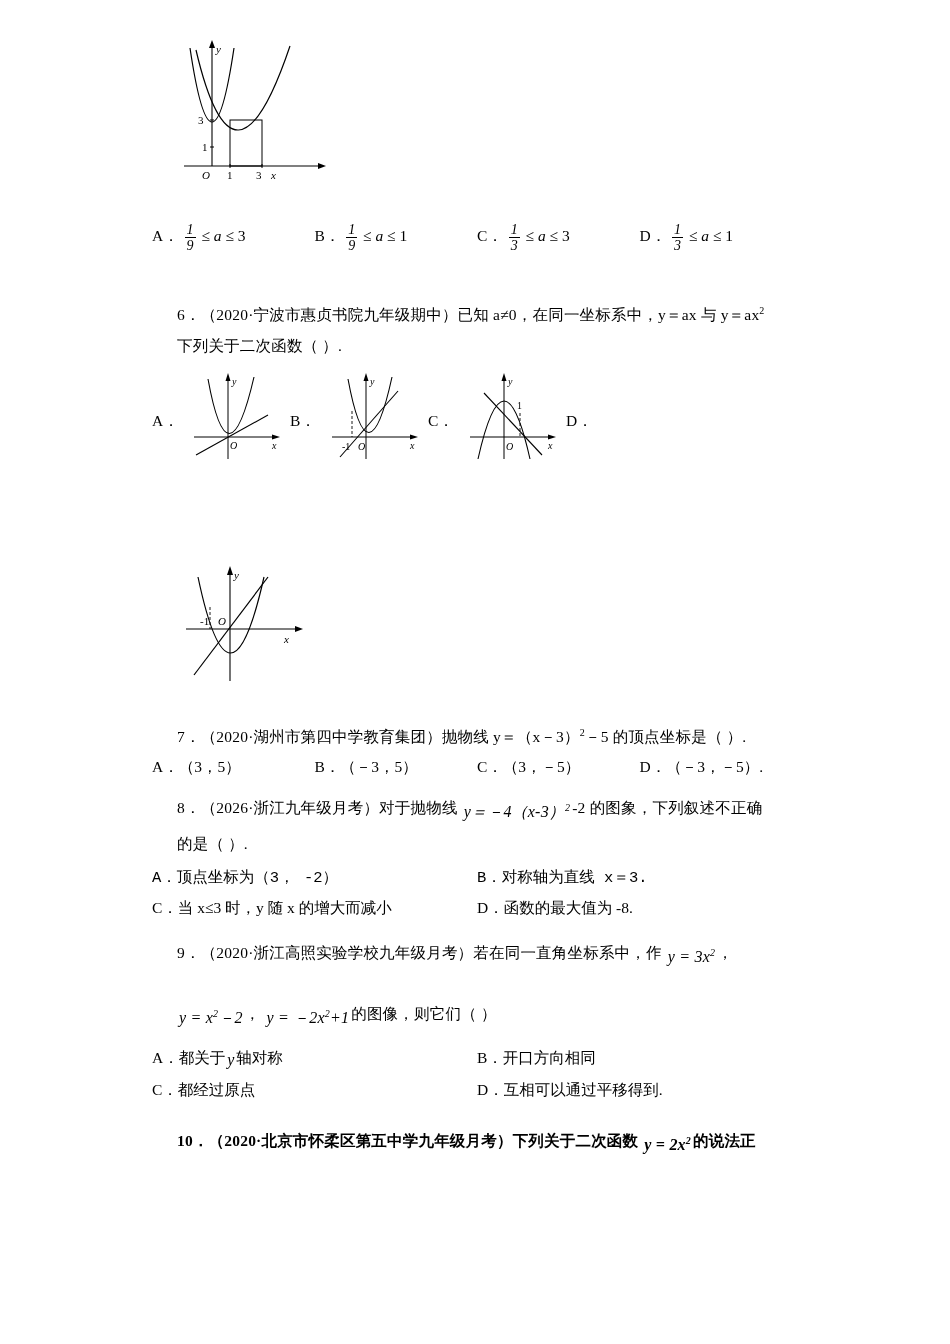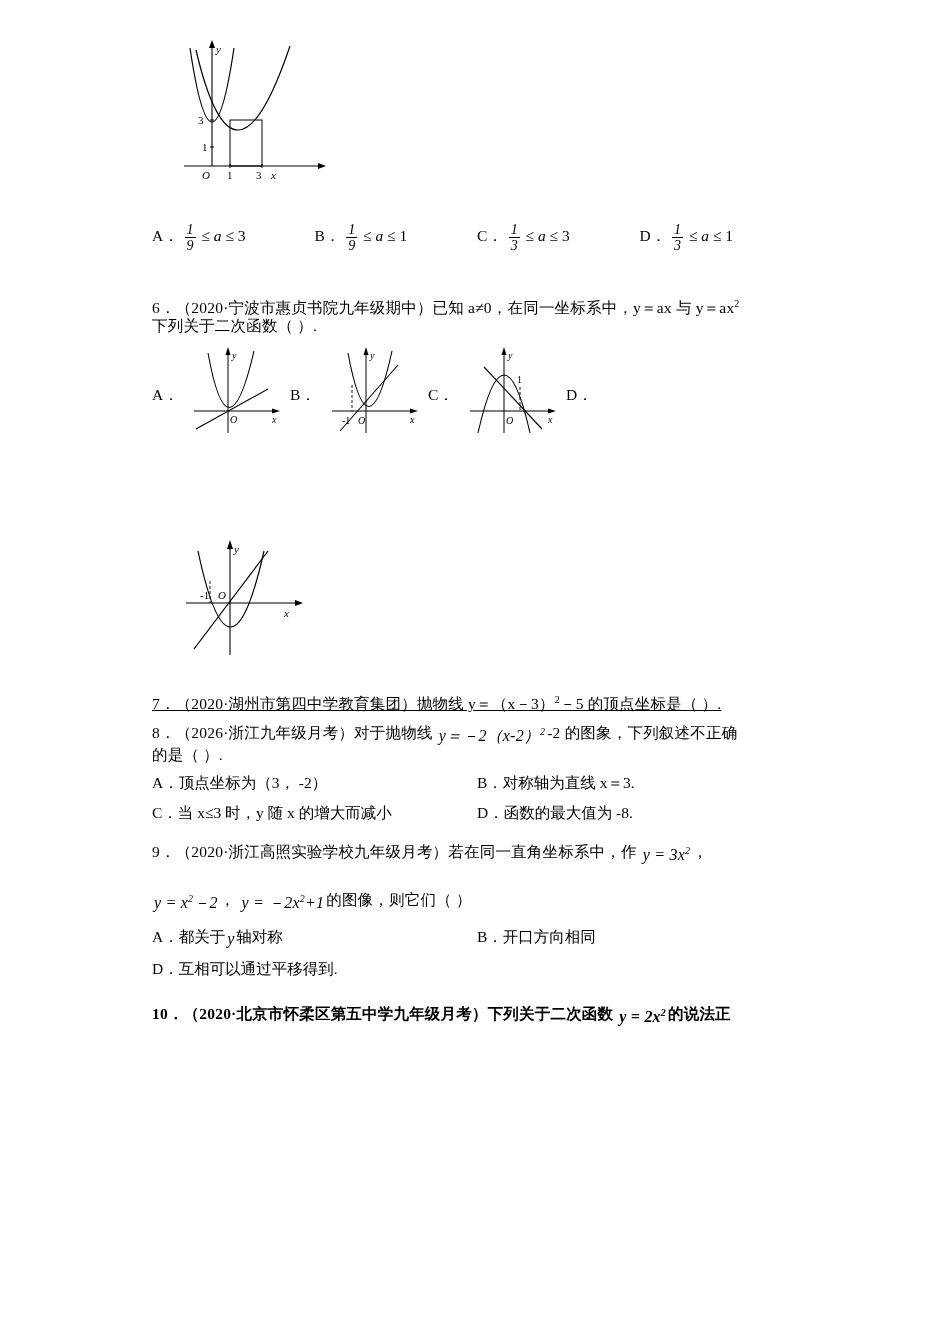--- a/index.html
+++ b/index.html
@@ -23,22 +23,23 @@
     padding: 0;
   }
   .content {
     position: absolute;
     left: 152px;
     top: 36px;
     width: 650px;
   }
   .q-text {
     font-size: 15.5px;
-    line-height: 18px;
+    line-height: 31px;
     letter-spacing: 0.2px;
+    margin-left: 25px;
   }
   .row {
     display: flex;
     font-size: 15.5px;
     line-height: 30px;
   }
   .opt-2col > div { width: 50%; }
   .opt-4col > div { width: 25%; }
   .frac {
     display: inline-block;
@@ -222,30 +223,36 @@
         <path d="M 26 118 Q 58 -34 92 118" fill="none" stroke="#000" stroke-width="1.2" transform="scale(1,-1) translate(0,-132)"></path>
         <line x1="22" y1="112" x2="96" y2="14" stroke="#000" stroke-width="1.2"></line>
         <line x1="38" y1="44" x2="38" y2="66" stroke="#000" stroke-width="0.9" stroke-dasharray="3,2"></line>
         <text x="62" y="16" font-size="11" font-style="italic" font-family="Liberation Serif, serif">y</text>
         <text x="28" y="62" font-size="11" font-family="Liberation Serif, serif">-1</text>
         <text x="46" y="62" font-size="11" font-style="italic" font-family="Liberation Serif, serif">O</text>
         <text x="112" y="80" font-size="11" font-style="italic" font-family="Liberation Serif, serif">x</text>
       </svg>
     </div>
 
-    <div class="q-text" style="margin-top:26px;text-decoration:underline;">
+    <div class="q-text" style="margin-top:26px;">
       <span>7．（2020·湖州市第四中学教育集团）抛物线 y＝（x－3）</span><span class="sup">2</span><span>－5 的顶点坐标是（     ）.</span>
+    </div>
+    <div class="row opt-4col">
+      <div>A．（3，5）</div>
+      <div>B．（－3，5）</div>
+      <div>C．（3，－5）</div>
+      <div>D．（－3，－5）.</div>
     </div>
 
     <div class="q-text" style="margin-top:10px;">
       <span>8．（2026·浙江九年级月考）对于抛物线</span>
-      <span class="math-img"><span>y＝－2（x-2）</span><span class="sup">2</span></span><span>-2 的图象，下列叙述不正确</span>
+      <span class="math-img"><span>y＝－4（x-3）</span><span class="sup">2</span></span><span>-2 的图象，下列叙述不正确</span>
     </div>
     <div class="q-text">的是（     ）.</div>
-    <div class="row opt-2col" style="margin-top:4px;">
+    <div class="row opt-2col" style="margin-top:4px;font-family:Liberation Mono, monospace;">
       <div>A．顶点坐标为（3， -2）</div>
       <div>B．对称轴为直线 x＝3.</div>
     </div>
     <div class="row opt-2col">
       <div>C．当 x≤3 时，y 随 x 的增大而减小</div>
       <div>D．函数的最大值为 -8.</div>
     </div>
 
     <div class="q-text" style="margin-top:14px;">
       <span>9．（2020·浙江高照实验学校九年级月考）若在同一直角坐标系中，作</span>
@@ -255,20 +262,21 @@
       <span class="math-img"><span>y = x</span><span class="sup">2</span><span>－2</span></span><span>，</span>
       <span class="math-img"><span>y = －2x</span><span class="sup">2</span><span>+1</span></span><span>的图像，则它们（      ）</span>
     </div>
     <div class="row opt-2col" style="margin-top:10px;">
       <div>
         <span>A．都关于</span><span class="math-img">y</span><span>轴对称</span>
       </div>
       <div>B．开口方向相同</div>
     </div>
     <div class="row opt-2col">
+      <div>C．都经过原点</div>
       <div>D．互相可以通过平移得到.</div>
     </div>
 
     <div class="q-text" style="margin-top:20px;font-weight:bold;">
       <span>10．（2020·北京市怀柔区第五中学九年级月考）下列关于二次函数</span>
       <span class="math-img"><span>y = 2x</span><span class="sup">2</span></span><span>的说法正</span>
     </div>
 
   </div>
 </div>

